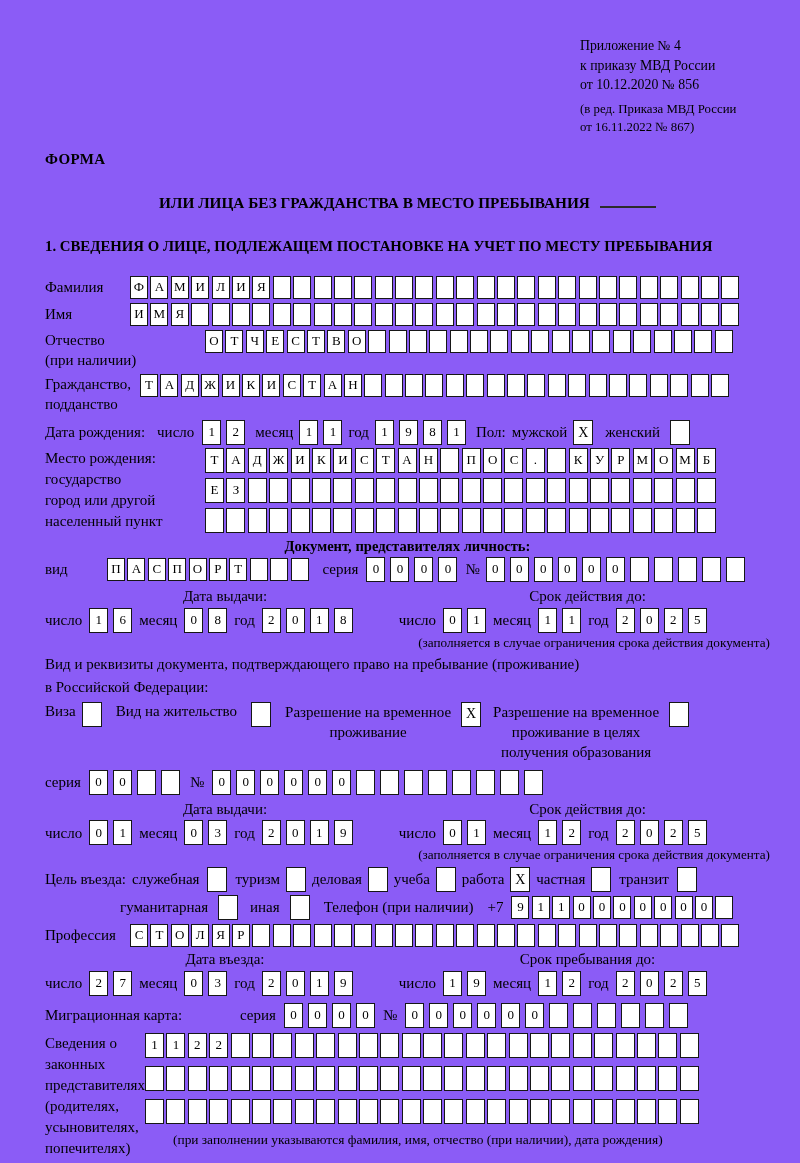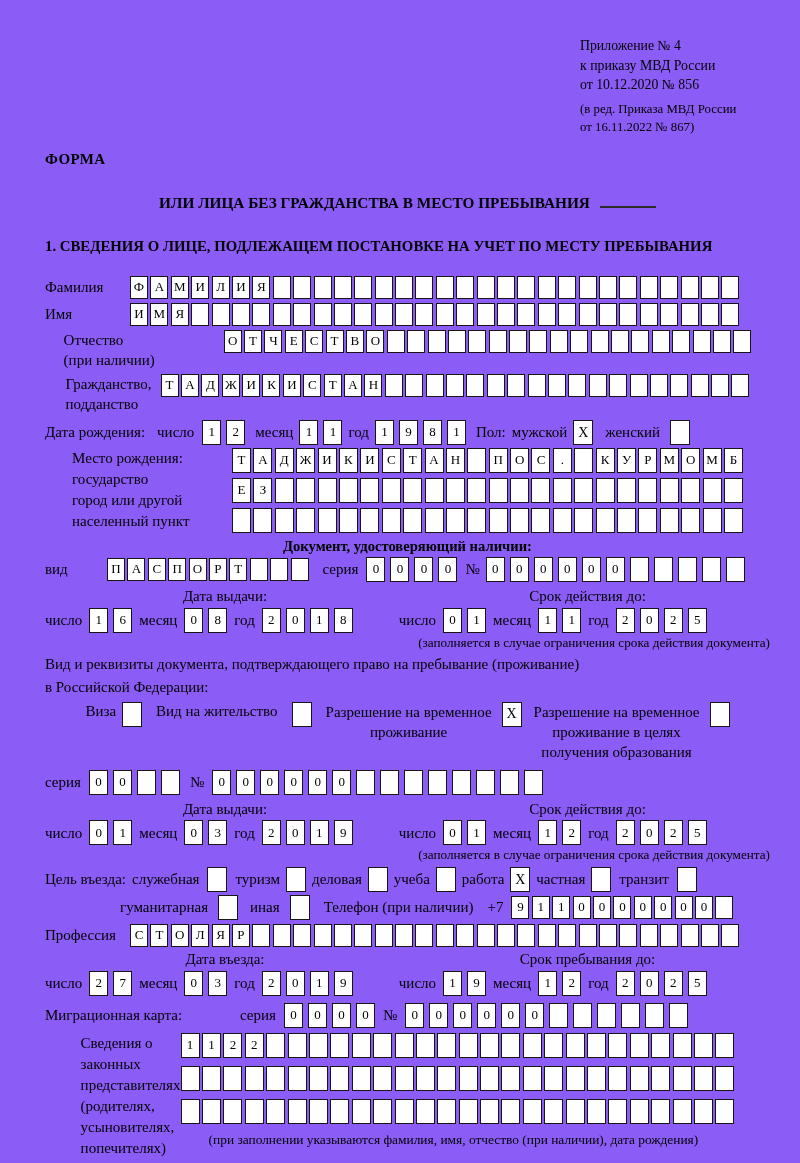--- a/index.html
+++ b/index.html
@@ -10,21 +10,21 @@
   }
   
   .hdr{margin-left:auto;width:190px;font-size:13.8px;line-height:1.42;}
   .hdr-small{font-size:12.8px;margin-top:5px;line-height:1.42;}
   .forma{text-align:left;font-weight:bold;margin-top:14px;font-size:15px;letter-spacing:.4px;}
   .title{text-align:center;font-weight:bold;font-size:15.3px;margin-top:22px;line-height:1.6;}
   .blank{display:inline-block;width:56px;height:13px;border-bottom:2.6px solid #2b2b2b;margin-left:10px;}
   .sec{font-weight:bold;font-size:14.8px;margin-top:22px;}
   
   .row{display:flex;align-items:center;margin-top:4px;}
-  .row.top{align-items:flex-start;justify-content:center;}
+  .row.top{align-items:flex-start;}
   .lbl{flex:0 0 auto;white-space:nowrap;}
   .lblcol{display:flex;flex-direction:column;line-height:20px;}
   .lblcol.ctr{text-align:center;}
   .w85{width:85px;}.w95{width:95px;}.w160{width:160px;}.w62{width:62px;}.w100{width:100px;}
   .ml6{margin-left:6px;}.ml8{margin-left:8px;}.ml10{margin-left:10px;}.ml12{margin-left:12px;}.ml14{margin-left:14px;}
   .lh22{line-height:21px;}
   
   .cells{display:inline-flex;gap:2.4px;flex-wrap:nowrap;}
   .cell{flex:0 0 auto;width:18px;height:23px;border:1.8px solid #161616;box-sizing:border-box;
         display:flex;align-items:center;justify-content:center;font-size:13px;background:#fff;}
@@ -325,21 +325,21 @@
           <span class="cell"></span>
           <span class="cell"></span>
           <span class="cell"></span>
           <span class="cell"></span>
           <span class="cell"></span>
           <span class="cell"></span>
         </span>
     </span>
   </div>
 
-  <div class="subhead">Документ, удостоверяющий наличии:</div>
+  <div class="subhead">Документ, представителях личность:</div>
 
   <div class="row" style="margin-top:2px">
     <span class="lbl w62">вид</span>
     <span class="cells">
         <span class="cell">П</span>
         <span class="cell">А</span>
         <span class="cell">С</span>
         <span class="cell">П</span>
         <span class="cell">О</span>
         <span class="cell">Р</span>

